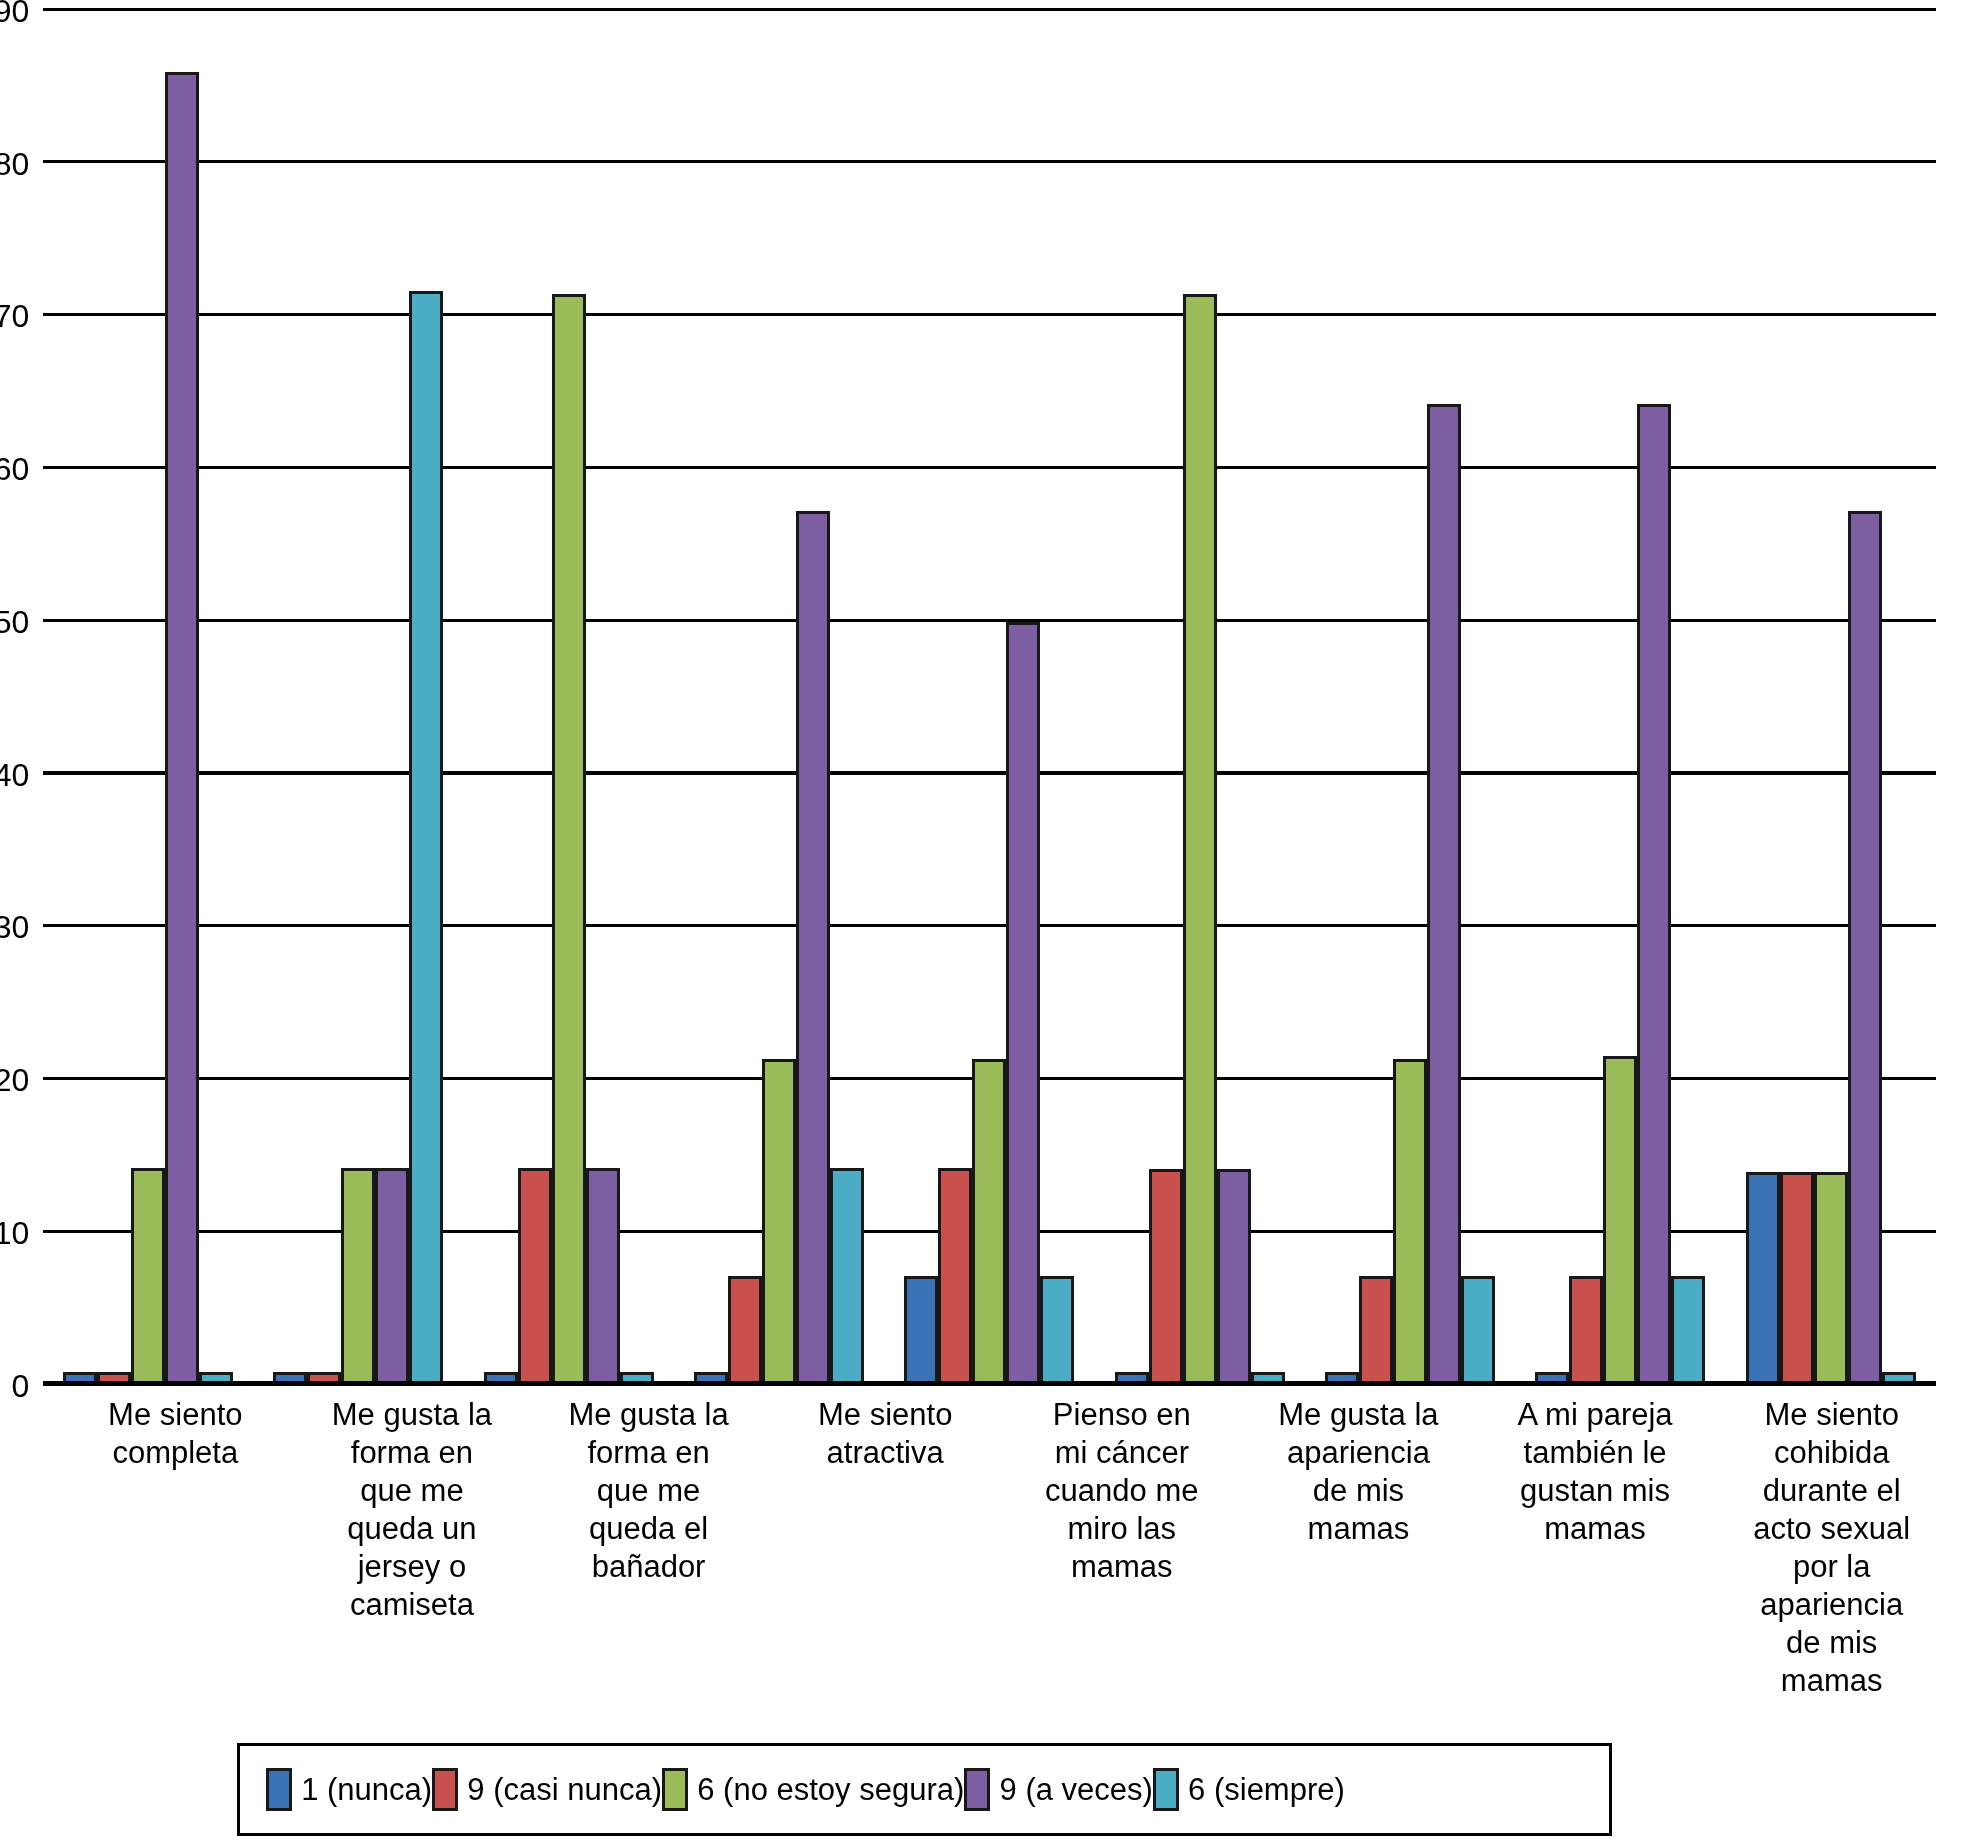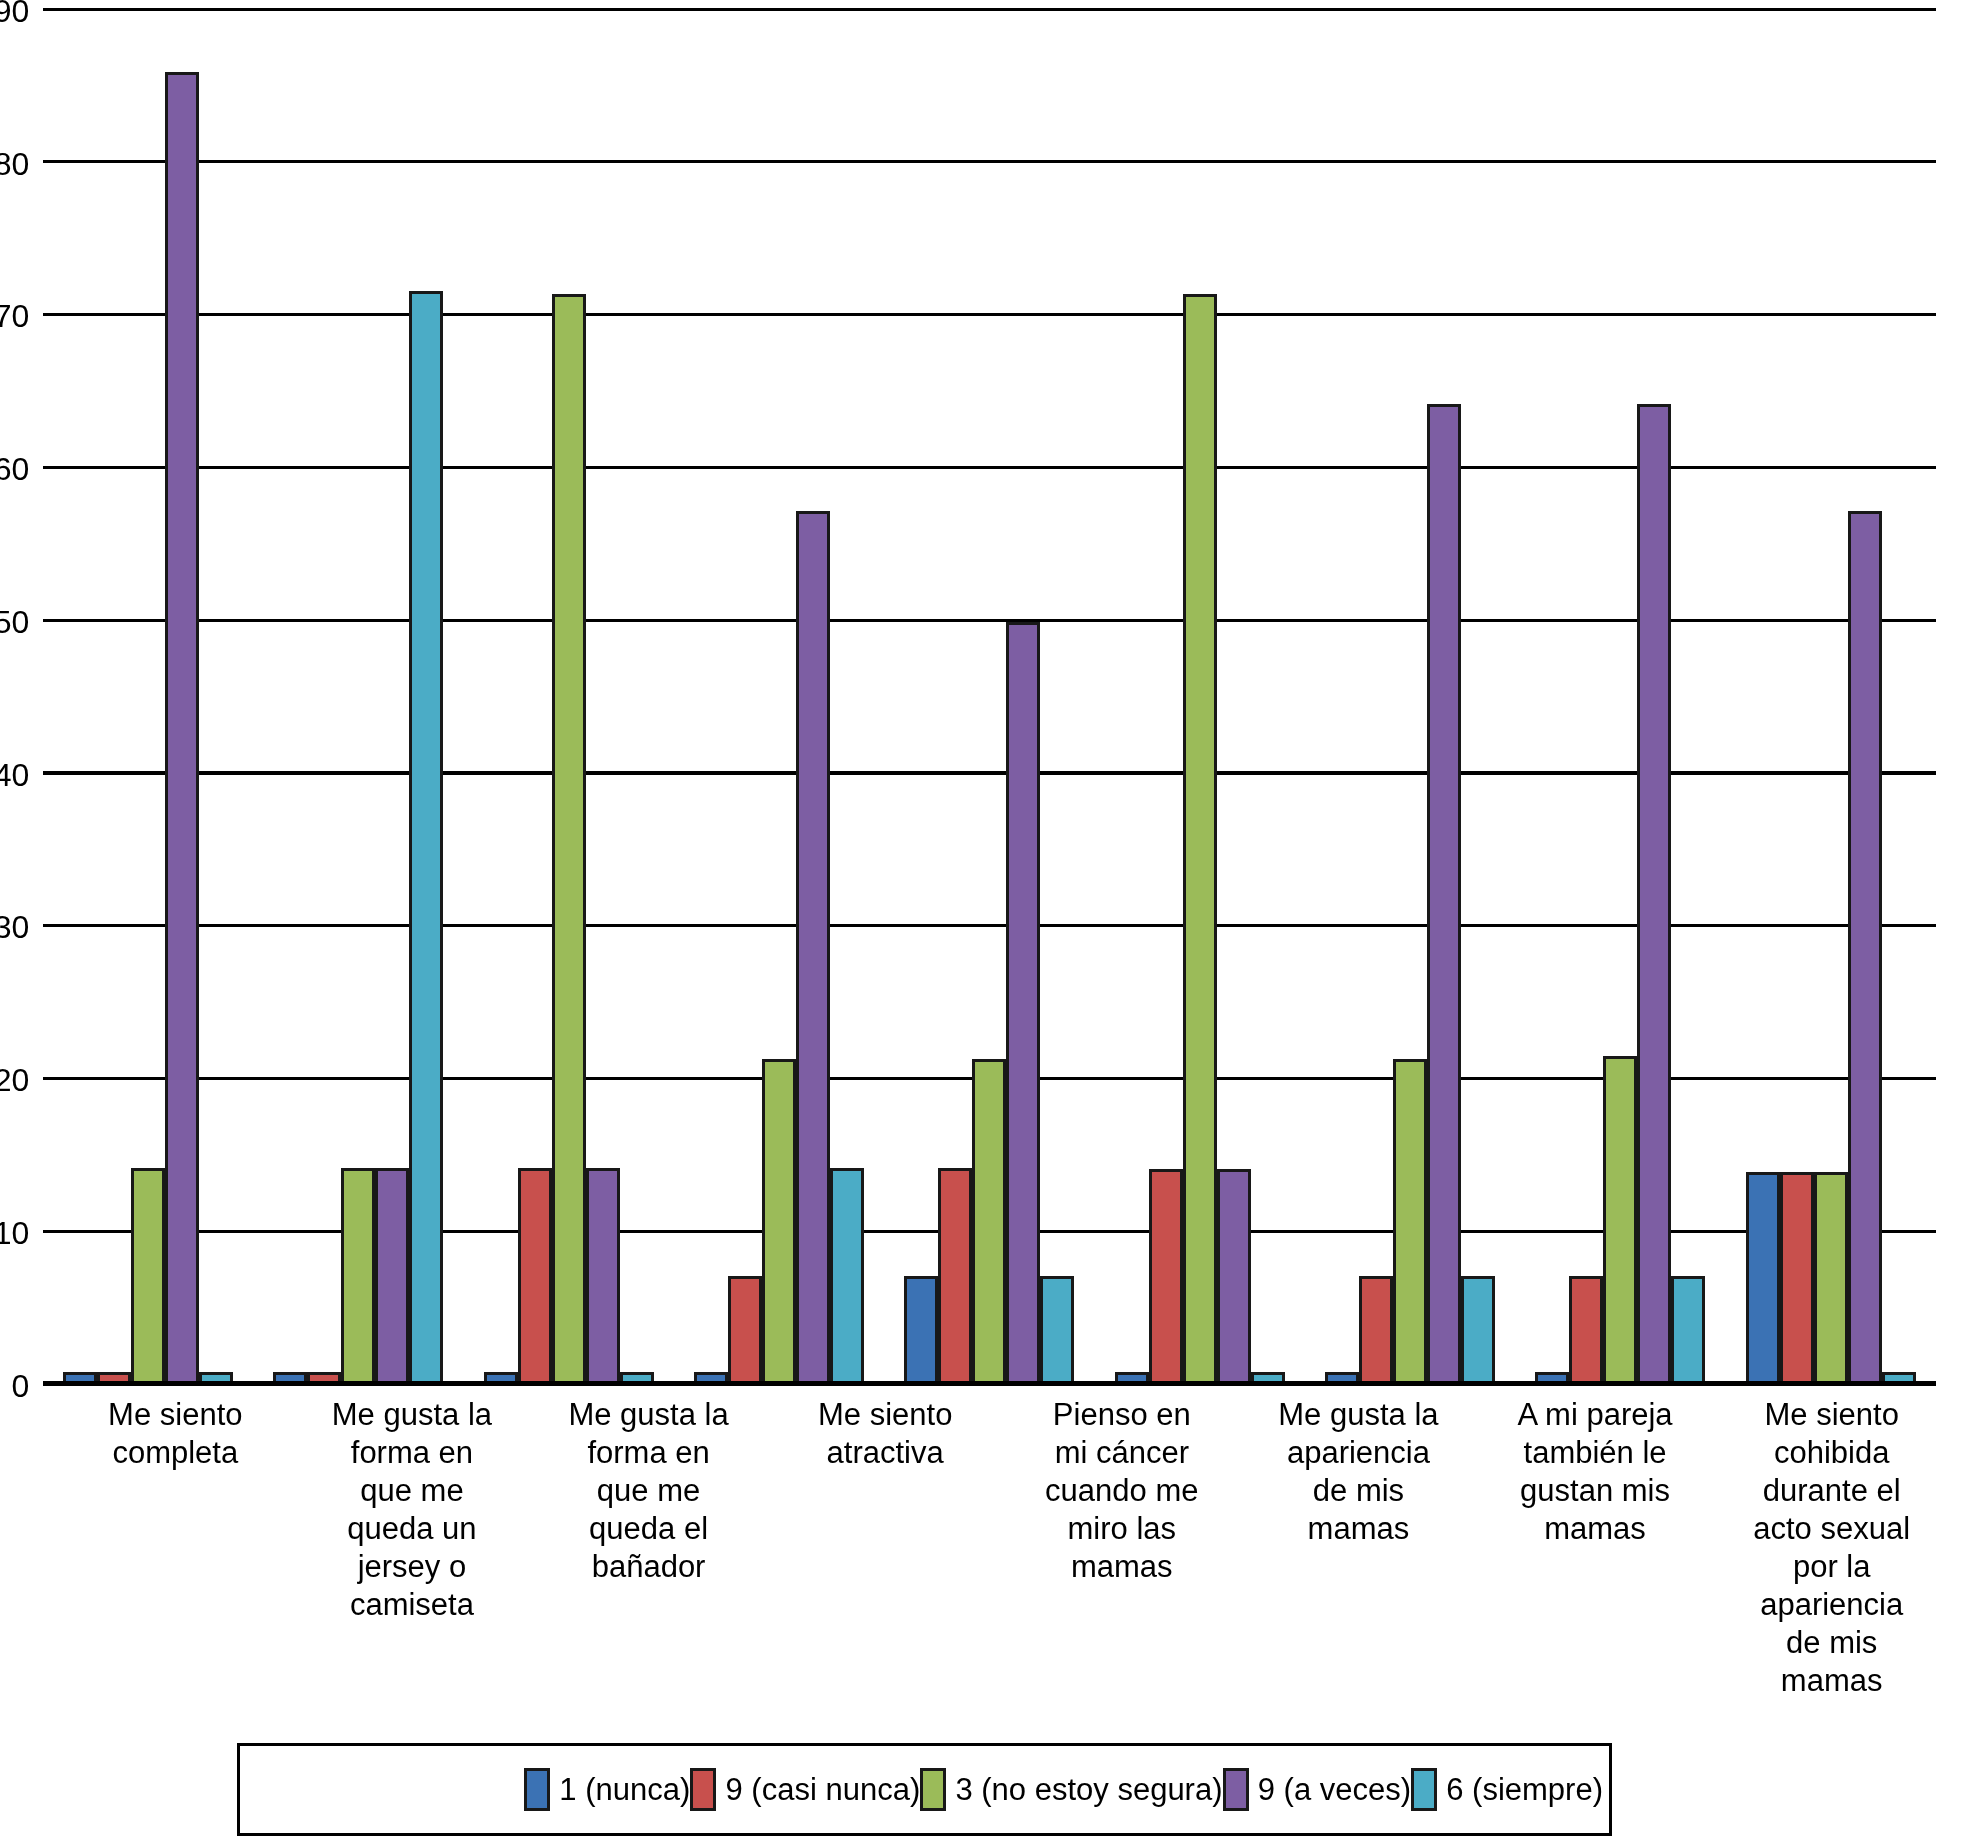--- a/index.html
+++ b/index.html
@@ -113,22 +113,22 @@
     position: absolute;
     left: 237px;
     top: 1743px;
     width: 1375px;
     height: 93px;
     border: 3.8px solid #000000;
     background: #ffffff;
     box-sizing: border-box;
     display: flex;
     align-items: center;
-    justify-content: flex-end;
-    padding: 0 6px;
+    justify-content: flex-start;
+    padding: 0 26px;
   }
   .legend-item {
     display: flex;
     align-items: center;
     gap: 9.2px;
     white-space: nowrap;
   }
   .legend-swatch {
     width: 26px;
     height: 43px;
@@ -282,21 +282,21 @@
       <div class="legend-item">
         <span class="legend-swatch" style="background: rgb(59, 114, 180);"></span>
         <span class="legend-text">1 (nunca)</span>
       </div>
       <div class="legend-item">
         <span class="legend-swatch" style="background: rgb(200, 80, 77);"></span>
         <span class="legend-text">9 (casi nunca)</span>
       </div>
       <div class="legend-item">
         <span class="legend-swatch" style="background: rgb(155, 187, 89);"></span>
-        <span class="legend-text">3 (no estoy segura)</span>
+        <span class="legend-text">6 (no estoy segura)</span>
       </div>
       <div class="legend-item">
         <span class="legend-swatch" style="background: rgb(125, 94, 163);"></span>
         <span class="legend-text">9 (a veces)</span>
       </div>
       <div class="legend-item">
         <span class="legend-swatch" style="background: rgb(75, 172, 198);"></span>
         <span class="legend-text">6 (siempre)</span>
       </div>
     </div>

